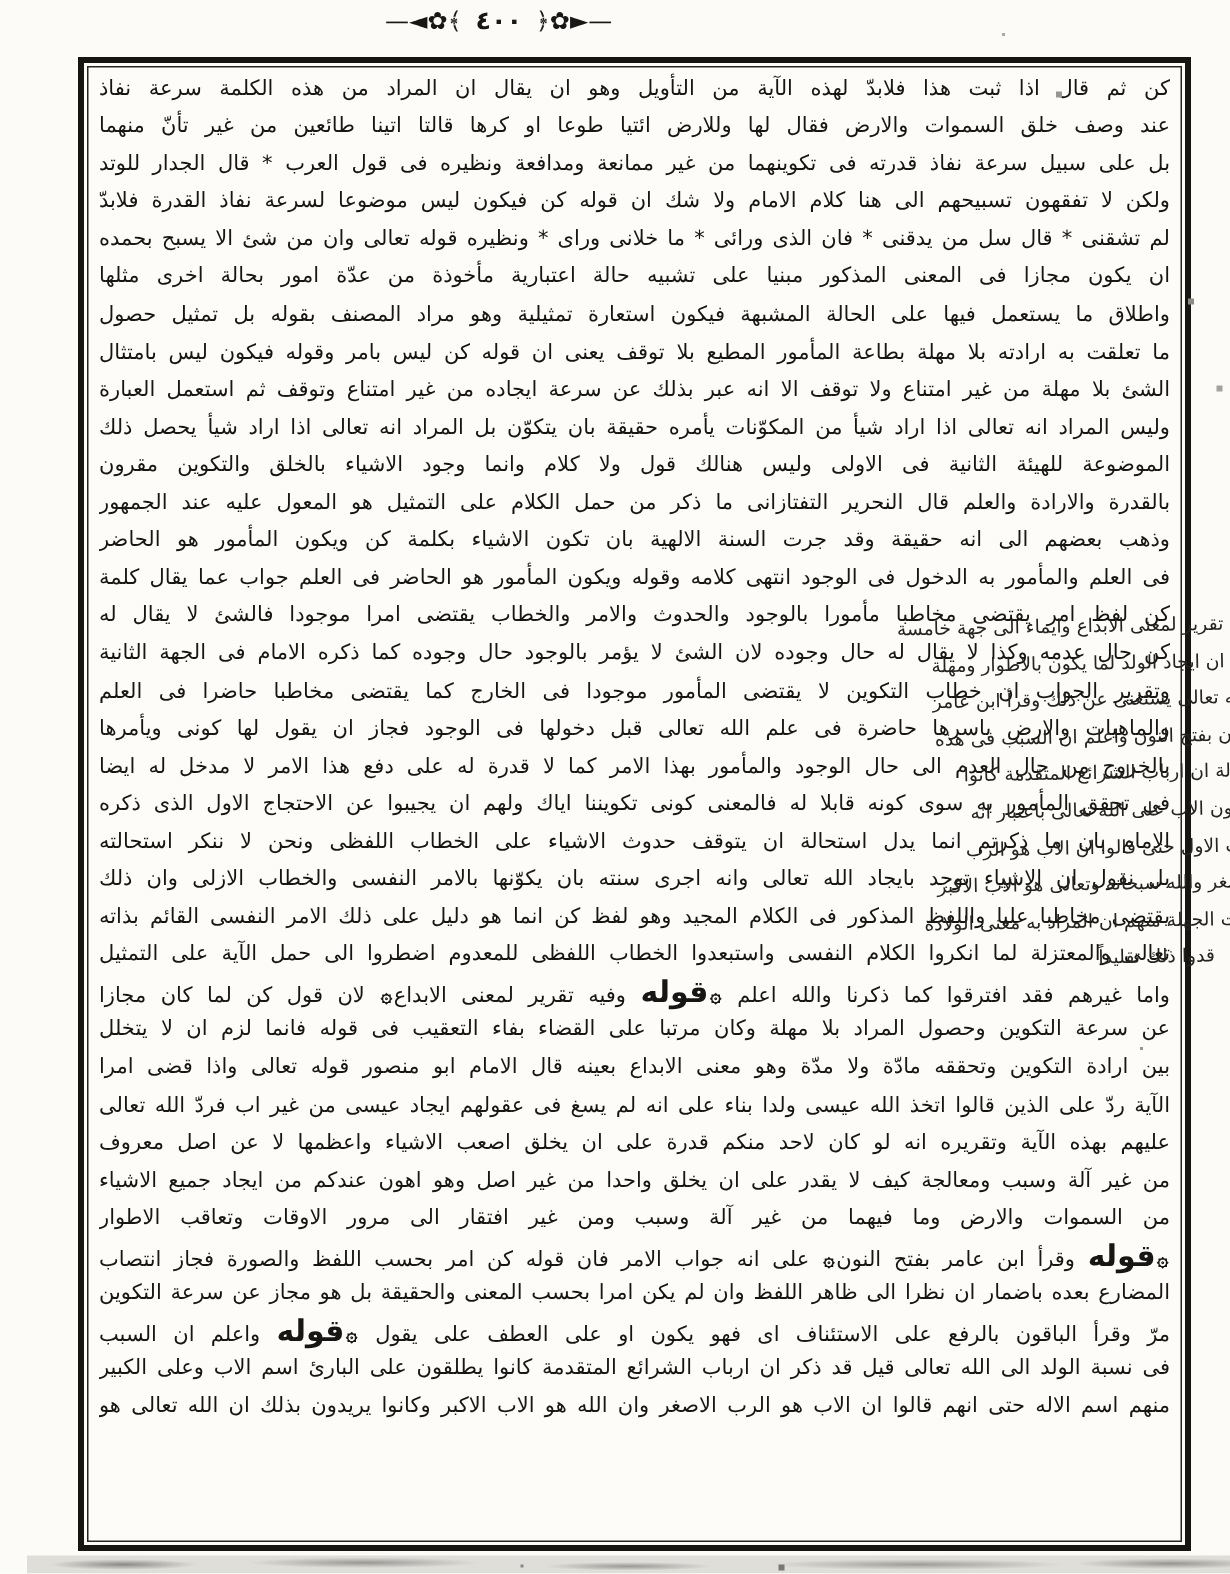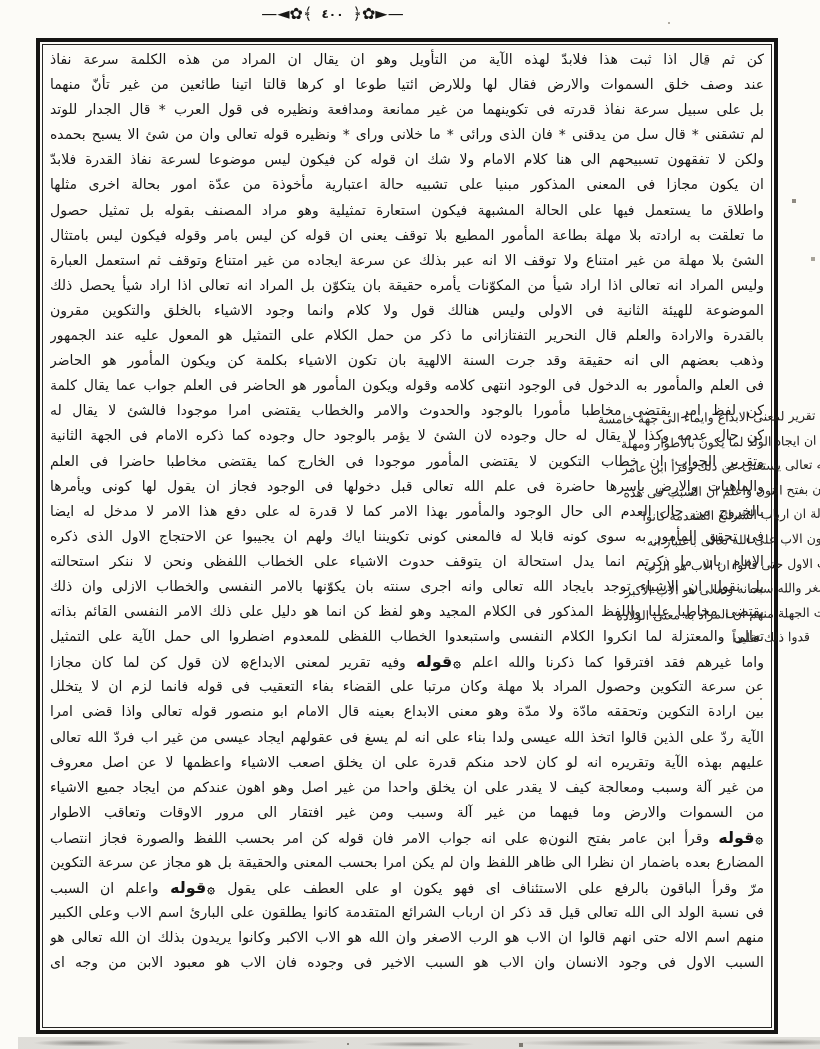--- a/index.html
+++ b/index.html
@@ -8,43 +8,43 @@
     background:#fcfbf7;color:#1a1917;
     font-family:"DejaVu Sans",sans-serif;
   }
   
   .pagenum-row{
     position:absolute;top:3px;left:225px;width:215px;height:30px;
     text-align:center;direction:ltr;white-space:nowrap;
     color:#181715;
   }
   .pagenum-row .orn{font-size:16px;letter-spacing:-2px;vertical-align:middle;}
-  .pagenum-row .num{font-size:12px;font-weight:bold;vertical-align:middle;padding:0 4px;}
+  .pagenum-row .num{font-size:17px;font-weight:bold;vertical-align:middle;padding:0 4px;}
   
   .frame-outer{
-    position:absolute;left:36px;top:38px;width:742px;height:996px;
+    position:absolute;left:52px;top:38px;width:742px;height:996px;
     border:4px solid #161514;box-sizing:border-box;background:#fdfcf8;
   }
   .frame-inner{
     position:absolute;left:2px;top:2px;right:2px;bottom:2px;
     border:1.5px solid #262422;
   }
   
   .text-block{
     position:absolute;left:7px;top:2px;right:7px;bottom:2px;
     direction:rtl;overflow:hidden;
   }
   .line{
     font-size:14px;line-height:25.1px;height:25.1px;overflow:hidden;
     text-align:justify;text-align-last:justify;
     letter-spacing:-0.1px;word-spacing:0.5px;
     color:#171615;
   }
   .seg-n{font-weight:400;}
-  .seg-b{font-weight:700;font-size:16px;}
+  .seg-b{font-weight:700;font-size:20px;}
   .seg-o{font-size:13px;font-weight:700;padding:0 1px;}
   
   .margin-note{
     position:absolute;top:405px;right:-8px;width:160px;
     direction:rtl;text-align:right;transform:rotate(-1deg);
     color:#262320;
   }
   .margin-line{
     font-size:12.5px;line-height:24.6px;white-space:nowrap;
   }
@@ -80,22 +80,22 @@
   <span class="num">٤٠٠</span>
   <span class="orn">﴿✿►—</span>
 </div>
 
 <div class="frame-outer">
   <div class="frame-inner">
     <div class="text-block">
         <div class="line"><span class="seg-n">كن ثم قال اذا ثبت هذا فلابدّ لهذه الآية من التأويل وهو ان يقال ان المراد من هذه الكلمة سرعة نفاذ</span></div>
         <div class="line"><span class="seg-n">عند وصف خلق السموات والارض فقال لها وللارض ائتيا طوعا او كرها قالتا اتينا طائعين من غير تأنّ منهما</span></div>
         <div class="line"><span class="seg-n">بل على سبيل سرعة نفاذ قدرته فى تكوينهما من غير ممانعة ومدافعة ونظيره فى قول العرب * قال الجدار للوتد</span></div>
+        <div class="line"><span class="seg-n">ولكن لا تفقهون تسبيحهم الى هنا كلام الامام ولا شك ان قوله كن فيكون ليس موضوعا لسرعة نفاذ القدرة فلابدّ</span></div>
         <div class="line"><span class="seg-n">لم تشقنى * قال سل من يدقنى * فان الذى ورائى * ما خلانى وراى * ونظيره قوله تعالى وان من شئ الا يسبح بحمده</span></div>
-        <div class="line"><span class="seg-n">ولكن لا تفقهون تسبيحهم الى هنا كلام الامام ولا شك ان قوله كن فيكون ليس موضوعا لسرعة نفاذ القدرة فلابدّ</span></div>
         <div class="line"><span class="seg-n">ان يكون مجازا فى المعنى المذكور مبنيا على تشبيه حالة اعتبارية مأخوذة من عدّة امور بحالة اخرى مثلها</span></div>
         <div class="line"><span class="seg-n">واطلاق ما يستعمل فيها على الحالة المشبهة فيكون استعارة تمثيلية وهو مراد المصنف بقوله بل تمثيل حصول</span></div>
         <div class="line"><span class="seg-n">ما تعلقت به ارادته بلا مهلة بطاعة المأمور المطيع بلا توقف يعنى ان قوله كن ليس بامر وقوله فيكون ليس بامتثال</span></div>
         <div class="line"><span class="seg-n">الشئ بلا مهلة من غير امتناع ولا توقف الا انه عبر بذلك عن سرعة ايجاده من غير امتناع وتوقف ثم استعمل العبارة</span></div>
         <div class="line"><span class="seg-n">وليس المراد انه تعالى اذا اراد شيأ من المكوّنات يأمره حقيقة بان يتكوّن بل المراد انه تعالى اذا اراد شيأ يحصل ذلك</span></div>
         <div class="line"><span class="seg-n">الموضوعة للهيئة الثانية فى الاولى وليس هنالك قول ولا كلام وانما وجود الاشياء بالخلق والتكوين مقرون</span></div>
         <div class="line"><span class="seg-n">بالقدرة والارادة والعلم قال النحرير التفتازانى ما ذكر من حمل الكلام على التمثيل هو المعول عليه عند الجمهور</span></div>
         <div class="line"><span class="seg-n">وذهب بعضهم الى انه حقيقة وقد جرت السنة الالهية بان تكون الاشياء بكلمة كن ويكون المأمور هو الحاضر</span></div>
         <div class="line"><span class="seg-n">فى العلم والمأمور به الدخول فى الوجود انتهى كلامه وقوله ويكون المأمور هو الحاضر فى العلم جواب عما يقال كلمة</span></div>
         <div class="line"><span class="seg-n">كن لفظ امر يقتضى مخاطبا مأمورا بالوجود والحدوث والامر والخطاب يقتضى امرا موجودا فالشئ لا يقال له</span></div>
@@ -113,21 +113,20 @@
         <div class="line"><span class="seg-n">بين ارادة التكوين وتحققه مادّة ولا مدّة وهو معنى الابداع بعينه قال الامام ابو منصور قوله تعالى واذا قضى امرا</span></div>
         <div class="line"><span class="seg-n">الآية ردّ على الذين قالوا اتخذ الله عيسى ولدا بناء على انه لم يسغ فى عقولهم ايجاد عيسى من غير اب فردّ الله تعالى</span></div>
         <div class="line"><span class="seg-n">عليهم بهذه الآية وتقريره انه لو كان لاحد منكم قدرة على ان يخلق اصعب الاشياء واعظمها لا عن اصل معروف</span></div>
         <div class="line"><span class="seg-n">من غير آلة وسبب ومعالجة كيف لا يقدر على ان يخلق واحدا من غير اصل وهو اهون عندكم من ايجاد جميع الاشياء</span></div>
         <div class="line"><span class="seg-n">من السموات والارض وما فيهما من غير آلة وسبب ومن غير افتقار الى مرور الاوقات وتعاقب الاطوار</span></div>
         <div class="line"><span class="seg-o">۞</span><span class="seg-b">قوله</span><span class="seg-n"> وقرأ ابن عامر بفتح النون</span><span class="seg-o">۞</span><span class="seg-n"> على انه جواب الامر فان قوله كن امر بحسب اللفظ والصورة فجاز انتصاب</span></div>
         <div class="line"><span class="seg-n">المضارع بعده باضمار ان نظرا الى ظاهر اللفظ وان لم يكن امرا بحسب المعنى والحقيقة بل هو مجاز عن سرعة التكوين كما</span></div>
         <div class="line"><span class="seg-n">مرّ وقرأ الباقون بالرفع على الاستئناف اى فهو يكون او على العطف على يقول </span><span class="seg-o">۞</span><span class="seg-b">قوله</span><span class="seg-n"> واعلم ان السبب</span></div>
         <div class="line"><span class="seg-n">فى نسبة الولد الى الله تعالى قيل قد ذكر ان ارباب الشرائع المتقدمة كانوا يطلقون على البارئ اسم الاب وعلى الكبير</span></div>
         <div class="line"><span class="seg-n">منهم اسم الاله حتى انهم قالوا ان الاب هو الرب الاصغر وان الله هو الاب الاكبر وكانوا يريدون بذلك ان الله تعالى هو</span></div>
-        <div class="line"><span class="seg-n">السبب الاول فى وجود الانسان وان الاب هو السبب الاخير فى وجوده فان الاب هو معبود الابن من وجه اى</span></div>
       </div>
   </div>
 </div>
 
 <div class="margin-note">
     <div class="margin-line">ه تقرير لمعنى الابداع وايماء الى جهة خامسة</div>
     <div class="margin-line">و ان ايجاد الولد لما يكون بالاطوار ومهلة</div>
     <div class="margin-line">له تعالى يستغنى عن ذلك وقرأ ابن عامر</div>
     <div class="margin-line">ون بفتح النون واعلم ان السبب فى هذه</div>
     <div class="margin-line">لالة ان ارباب الشرائع المتقدمة كانوا</div>

